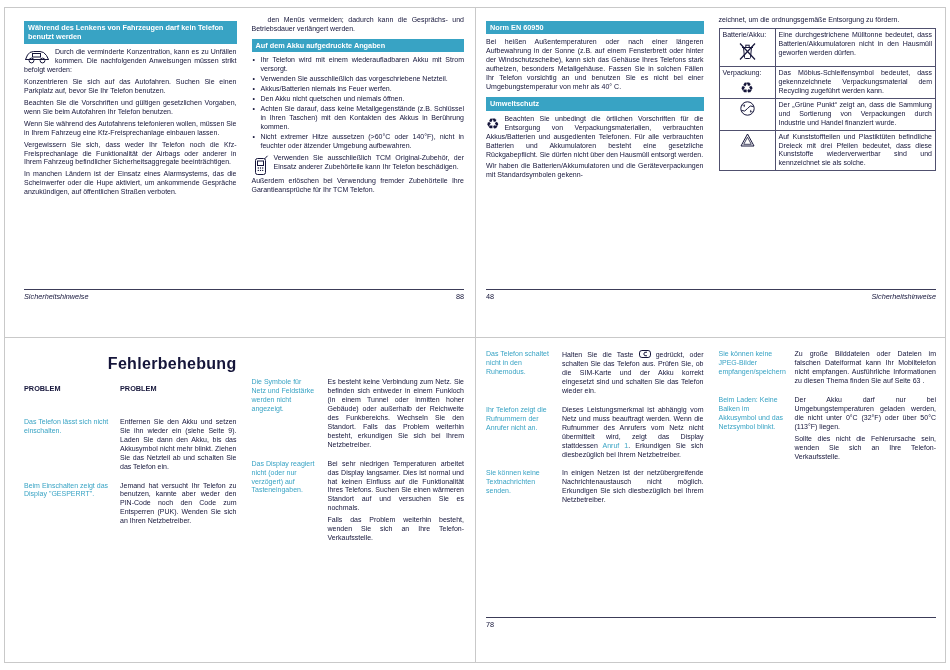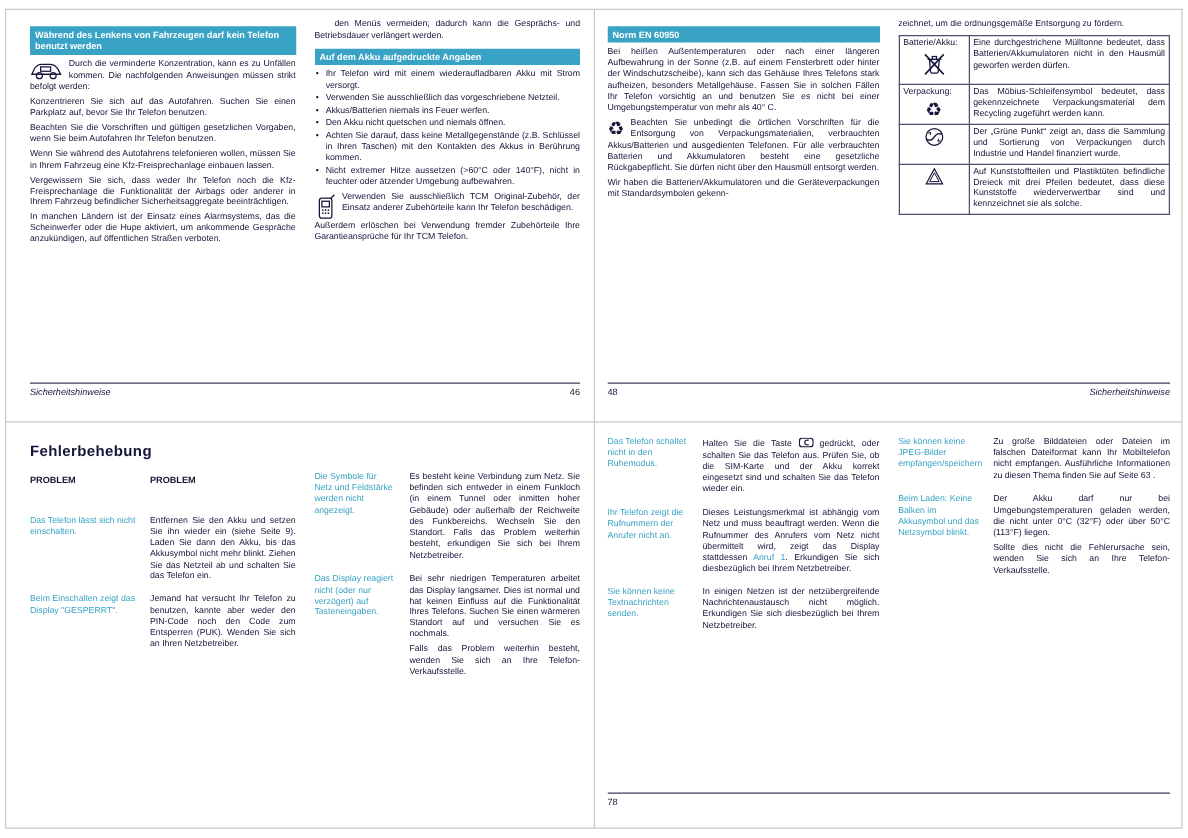--- a/index.html
+++ b/index.html
@@ -13,30 +13,30 @@
   .body{text-align:justify;margin-bottom:3px}
   .indent{text-indent:16px}
   .chead{background:#38a3c4;color:#fff;font-weight:bold;font-size:7.3px;line-height:1.3;padding:2px 4px;margin:5px 0 4px}
   ul.bullets{list-style:none;margin:0 0 3px 0}
   ul.bullets li{position:relative;padding-left:9px;margin-bottom:1px;text-align:justify}
   ul.bullets li::before{content:"•";position:absolute;left:1px}
   .flicon{float:left;margin:1px 5px 1px 0}
   .flicon svg{display:block}
   .glyph{font-size:15px;line-height:1;color:#15153a}
   .clr{clear:left}
-  .pgfoot{position:absolute;left:0;right:0;bottom:0;border-top:1px solid #3c3c58;padding-top:2px;display:flex;justify-content:space-between;font-size:7.3px;background:#fff}
+  .pgfoot{position:absolute;left:0;right:0;bottom:17px;border-top:1px solid #3c3c58;padding-top:2px;display:flex;justify-content:space-between;font-size:7.3px;background:#fff}
   .it{font-style:italic}
   .symtable{border-collapse:collapse;width:100%;margin-top:3px}
   .symtable td{border:1px solid #50506e;padding:2px 3px;vertical-align:top}
   .symtable .c1{width:56px}
   .symlabel{text-align:left;margin-bottom:2px}
   .symicon{text-align:center}
   .symicon svg{display:inline-block}
   .symtext{text-align:justify}
-  .fb-title{font-size:12px;font-weight:bold;text-align:left;margin:4px 0 10px;letter-spacing:.3px}
+  .fb-title{font-size:16px;font-weight:bold;text-align:right;margin:4px 0 10px;letter-spacing:.3px}
   .colheads{display:flex;font-weight:bold;font-size:7.3px;margin-bottom:24px}
   .colheads .ph{width:96px}
   .trow{display:flex;margin-bottom:7px}
   .tprob{color:#38a3c4;flex-shrink:0;padding-right:10px}
   .pw94{width:96px}
   .pw74{width:76px}
   .trem{flex:1;min-width:0}
   .trem p{text-align:justify;margin-bottom:3px}
   .cy{color:#38a3c4}
   .keyicon svg{vertical-align:-1px}
@@ -105,29 +105,30 @@
                 <circle cx="10.7" cy="15.4" r="0.7" fill="#15153a"></circle>
             </svg>
           </span>
           <span>Verwenden Sie ausschließlich TCM Original-Zubehör, der Einsatz anderer Zubehörteile kann Ihr Telefon beschädigen.</span>
         </p>
         <p class="body clr">Außerdem erlöschen bei Verwendung fremder Zubehörteile Ihre Garantieansprüche für Ihr TCM Telefon.</p>
       </div>
     </div>
     <div class="pgfoot">
       <span class="it">Sicherheitshinweise</span>
-      <span>46</span>
+      <span>88</span>
     </div>
   </section>
 
   <section class="page" id="p76">
     <div class="cols">
       <div class="col">
         <div class="chead">Norm EN 60950</div>
         <p class="body">Bei heißen Außentemperaturen oder nach einer längeren Aufbewahrung in der Sonne (z.B. auf einem Fensterbrett oder hinter der Windschutzscheibe), kann sich das Gehäuse Ihres Telefons stark aufheizen, besonders Metallgehäuse. Fassen Sie in solchen Fällen Ihr Telefon vorsichtig an und benutzen Sie es nicht bei einer Umgebungstemperatur von mehr als 40° C.</p>
+        <div class="chead">Umweltschutz</div>
         <p class="body">
           <span class="flicon glyph">♻</span>
           <span>Beachten Sie unbedingt die örtlichen Vorschriften für die Entsorgung von Verpackungsmaterialien, verbrauchten Akkus/Batterien und ausgedienten Telefonen. Für alle verbrauchten Batterien und Akkumulatoren besteht eine gesetzliche Rückgabepflicht. Sie dürfen nicht über den Hausmüll entsorgt werden.</span>
         </p>
         <p class="body clr">Wir haben die Batterien/Akkumulatoren und die Geräteverpackungen mit Standardsymbolen gekenn-</p>
       </div>
       <div class="col">
         <p class="body">zeichnet, um die ordnungsgemäße Entsorgung zu fördern.</p>
         <table class="symtable">
           <tbody>

